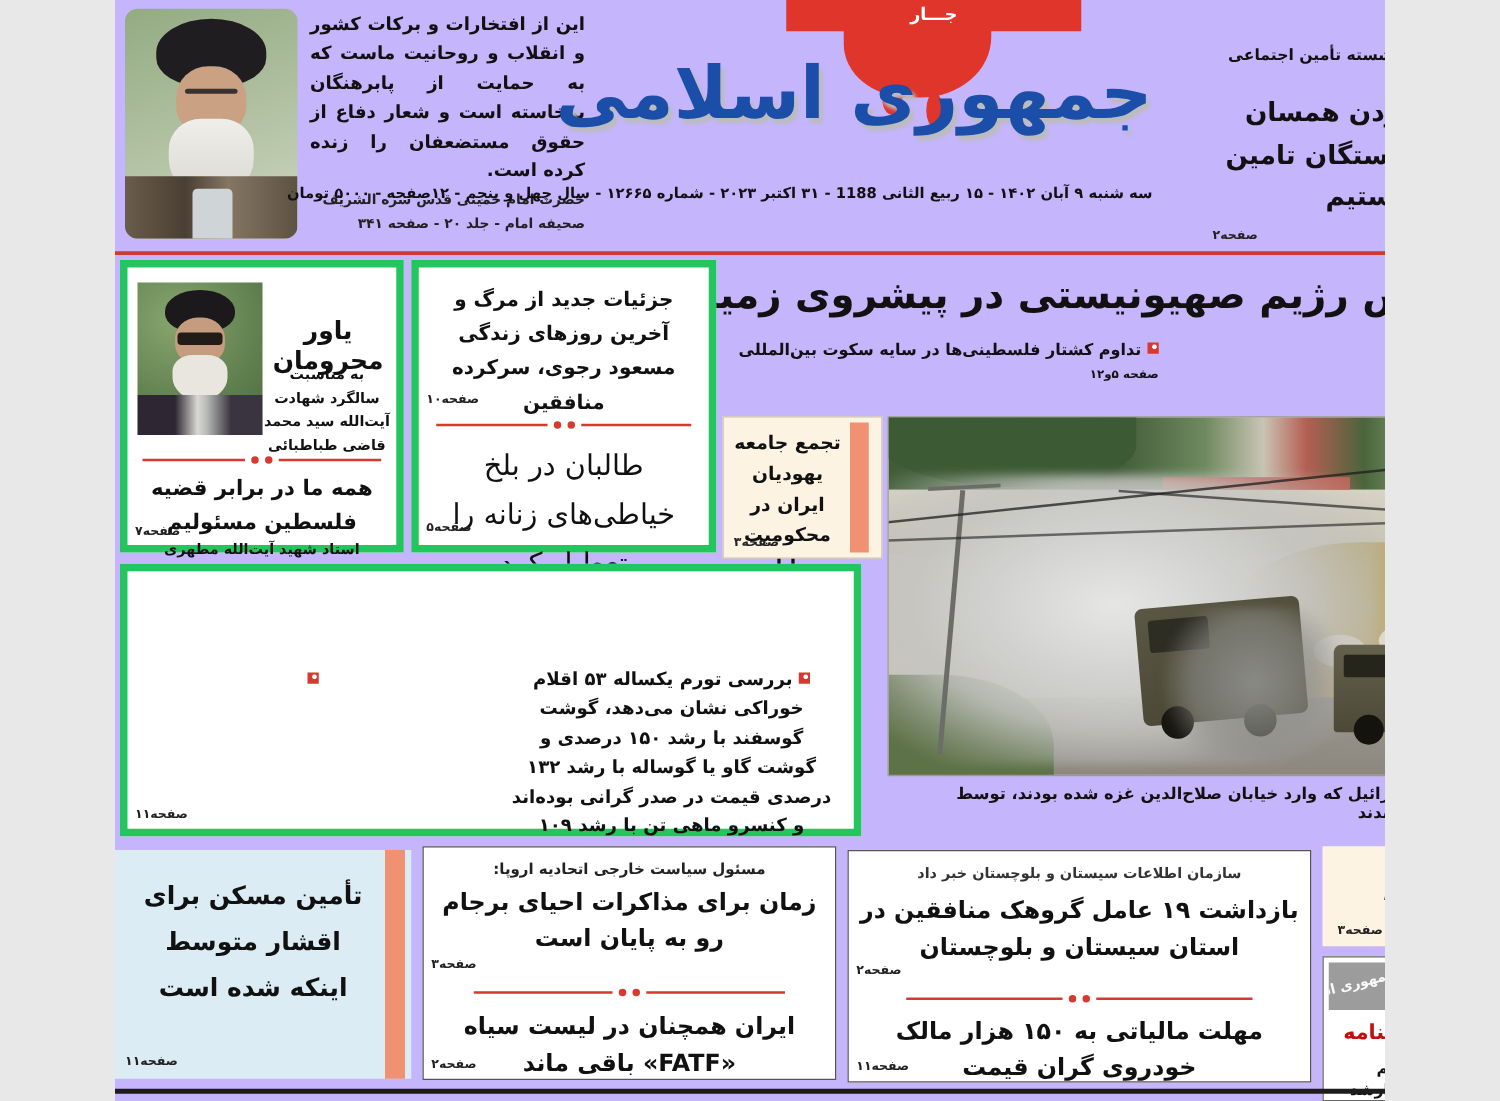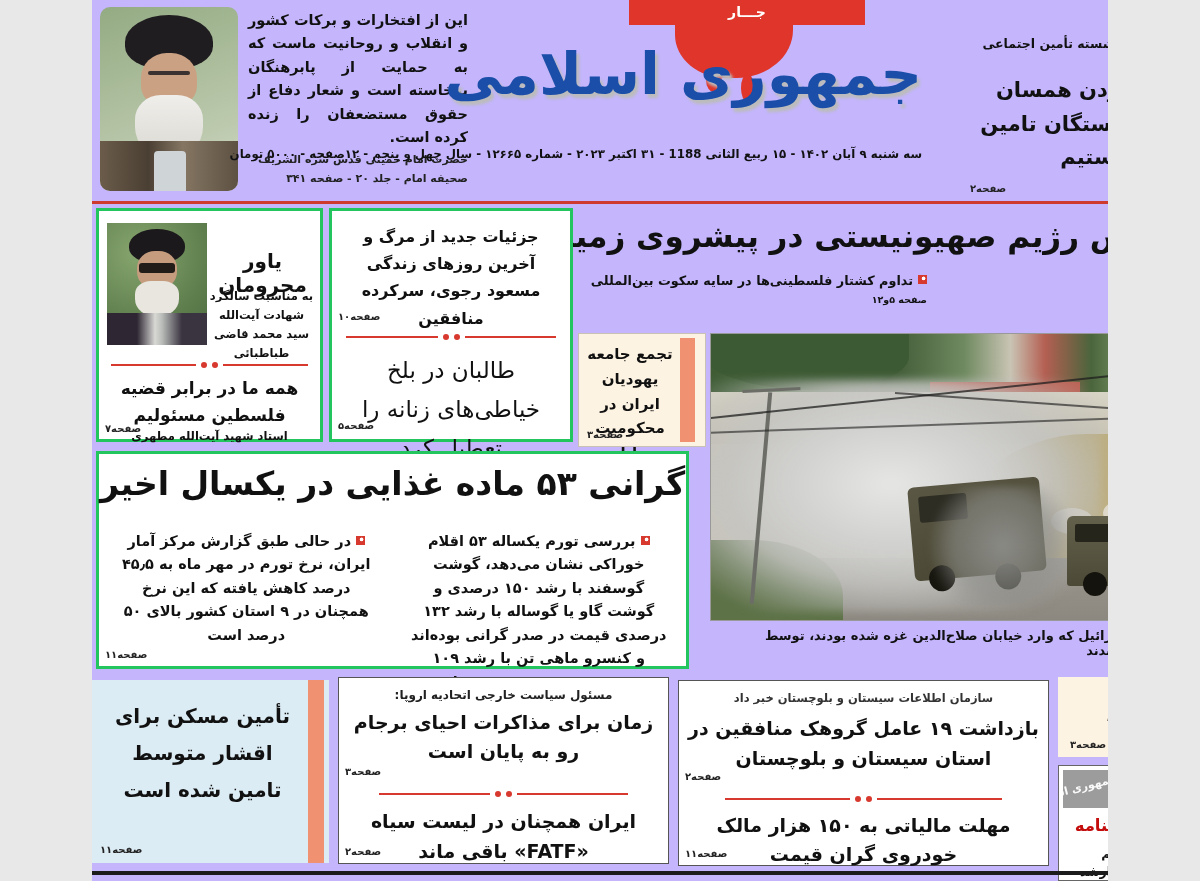--- a/index.html
+++ b/index.html
@@ -100,21 +100,21 @@
   .ph-jeep2::before { content:""; position:absolute; left:10px; top:10px; width:50px; height:20px; background:#23221a; border-radius:2px; }
   .ph-jeep2::after { content:""; position:absolute; left:18px; bottom:-10px; width:24px; height:24px; border-radius:50%; background:#14130d; }
   .ph-pole { position:absolute; left:48px; top:58px; width:4px; height:212px; background:#6d6d68; transform:rotate(5deg); }
   .ph-pole::before { content:""; position:absolute; top:-4px; left:-26px; width:58px; height:3px; background:#6d6d68; transform:rotate(-8deg); }
   .ph-wire1 { position:absolute; top:84px; left:-10px; width:105%; height:2px; background:rgba(30,30,30,.75); transform:rotate(-6deg); transform-origin:left center; }
   .ph-wire2 { position:absolute; top:98px; left:-10px; width:105%; height:2px; background:rgba(30,30,30,.6); transform:rotate(-2deg); transform-origin:left center; }
   .ph-wire3 { position:absolute; top:58px; left:32%; width:70%; height:2px; background:rgba(30,30,30,.65); transform:rotate(4deg); transform-origin:left center; }
   #photo-caption { left:610px; top:628px; width:586px; font-size:13px; font-weight:bold; text-align:right; }
 
   
-  .news-box { border:3px solid #22c55e; background:#fff; }
+  .news-box { border:6px solid #22c55e; background:#fff; }
   #yavar-box { left:4px; top:208px; width:227px; height:234px; }
   .cleric-photo { position:absolute; left:8px; top:12px; width:100px; height:122px; overflow:hidden;
     background:radial-gradient(circle at 30% 25%,#86a56e,#5f7f4e 60%,#4c6b40); }
   .cl-turban { position:absolute; top:6px; left:22px; width:56px; height:34px; background:#1c191c; border-radius:50% 50% 45% 45%; }
   .cl-face { position:absolute; top:28px; left:30px; width:40px; height:38px; background:#c69c7e; border-radius:45%; }
   .cl-glasses { position:absolute; top:40px; left:32px; width:36px; height:10px; background:#221c18; border-radius:3px; }
   .cl-beard { position:absolute; top:58px; left:28px; width:44px; height:36px; background:#e8e6df; border-radius:40% 40% 55% 55%; }
   .cl-body { position:absolute; bottom:0; left:0; width:100%; height:32px;
     background:linear-gradient(90deg,#2e2733 30%,#d8d8d4 48%,#b9bdb9 55%,#3a3340 75%); }
   .yavar-title { position:absolute; left:112px; right:6px; top:38px; font-size:20px; font-weight:900; text-align:center; }
@@ -276,35 +276,34 @@
         <i class="dl"></i>
         <i class="dot"></i>
         <i class="dot"></i>
         <i class="dl"></i>
       </div>
     <div class="rajavi-h2">طالبان در بلخ خیاطی‌های زنانه را تعطیل کرد</div>
     <div class="pgref" style="left:6px; bottom:8px;">صفحه۵</div>
   </div>
 
   <div class="abs news-box" id="gerani-box">
-    <div class="gerani-headline">گرانی ۵۳ ماده غذایی در یکسال اخیر</div>
     <div class="gerani-cols">
       <div class="gerani-col">
         <span class="bullet"></span><span>بررسی تورم یکساله ۵۳ اقلام خوراکی نشان می‌دهد، گوشت گوسفند با رشد ۱۵۰ درصدی و گوشت گاو یا گوساله با رشد ۱۳۲ درصدی قیمت در صدر گرانی بوده‌اند و کنسرو ماهی تن با رشد ۱۰۹ درصدی قیمت در رتبه بعدی است</span>
       </div>
       <div class="gerani-col">
-        <span class="bullet"></span><span>در حالی طبق گزارش مرکز آمار ایران، نرخ تورم در مهر ماه به ۴۵٫۵ درصد کاهش یافته که این نرخ همچنان در ۹ استان کشور بالای ۵۰ درصد است</span>
+        <span class="bullet"></span>
       </div>
     </div>
     <div class="pgref" style="left:6px; bottom:6px;">صفحه۱۱</div>
   </div>
 
   <div class="abs" id="maskan-box">
     <div class="orange-bar"></div>
-    <div class="maskan-text">تأمین مسکن برای اقشار متوسط تامین شده است</div>
+    <div class="maskan-text">تأمین مسکن برای اقشار متوسط اینکه شده است</div>
     <div class="pgref" style="left:8px; bottom:8px;">صفحه۱۱</div>
   </div>
 
   <div class="abs" id="borjam-box">
     <div class="kicker">مسئول سیاست خارجی اتحادیه اروپا:</div>
     <div class="borjam-h1">زمان برای مذاکرات احیای برجام رو به پایان است</div>
     <div class="pgref" style="left:6px; top:88px;">صفحه۳</div>
     <div class="divider borjam-div">
         <i class="dl"></i>
         <i class="dot"></i>

